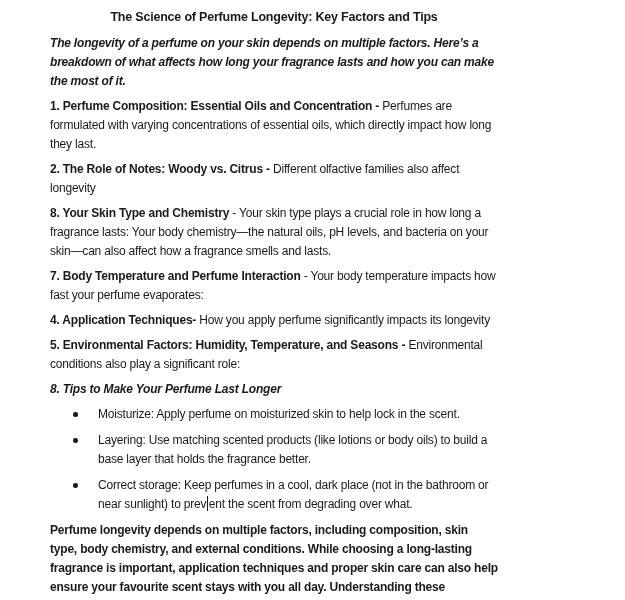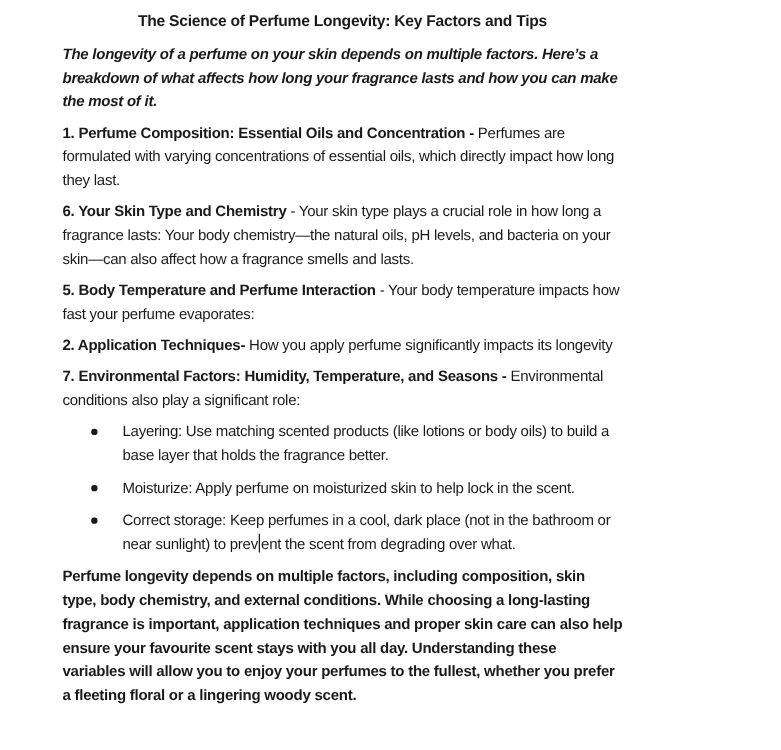--- a/index.html
+++ b/index.html
@@ -69,31 +69,33 @@
 <body>
 
 <div class="page">
 
   <div class="title">The Science of Perfume Longevity: Key Factors and Tips</div>
 
   <p class="para bold">The longevity of a perfume on your skin depends on multiple factors. Here’s a breakdown of what affects how long your fragrance lasts and how you can make the most of it.</p>
 
   <p class="para"><b>1. Perfume Composition: Essential Oils and Concentration -</b><span> Perfumes are formulated with varying concentrations of essential oils, which directly impact how long they last.</span></p>
 
+  <p class="para"><b>2. The Role of Notes: Woody vs. Citrus -</b><span> Different olfactive families also affect longevity</span></p>
 
-  <p class="para"><b>6. Your Skin Type and Chemistry</b><span> - Your skin type plays a crucial role in how long a fragrance lasts: Your body chemistry—the natural oils, pH levels, and bacteria on your skin—can also affect how a fragrance smells and lasts.</span></p>
+  <p class="para"><b>8. Your Skin Type and Chemistry</b><span> - Your skin type plays a crucial role in how long a fragrance lasts: Your body chemistry—the natural oils, pH levels, and bacteria on your skin—can also affect how a fragrance smells and lasts.</span></p>
 
-  <p class="para"><b>5. Body Temperature and Perfume Interaction</b><span> - Your body temperature impacts how fast your perfume evaporates:</span></p>
+  <p class="para"><b>7. Body Temperature and Perfume Interaction</b><span> - Your body temperature impacts how fast your perfume evaporates:</span></p>
 
-  <p class="para"><b>2. Application Techniques-</b><span> How you apply perfume significantly impacts its longevity</span></p>
+  <p class="para"><b>4. Application Techniques-</b><span> How you apply perfume significantly impacts its longevity</span></p>
 
-  <p class="para"><b>7. Environmental Factors: Humidity, Temperature, and Seasons -</b><span> Environmental conditions also play a significant role:</span></p>
+  <p class="para"><b>5. Environmental Factors: Humidity, Temperature, and Seasons -</b><span> Environmental conditions also play a significant role:</span></p>
 
+  <p class="para bold">8. Tips to Make Your Perfume Last Longer</p>
 
   <ul class="tips-list">
+    <li><span>Moisturize: Apply perfume on moisturized skin to help lock in the scent.</span></li>
     <li><span>Layering: Use matching scented products (like lotions or body oils) to build a base layer that holds the fragrance better.</span></li>
-    <li><span>Moisturize: Apply perfume on moisturized skin to help lock in the scent.</span></li>
     <li><span>Correct storage: Keep perfumes in a cool, dark place (not in the bathroom or near sunlight) to prev</span><span class="caret"></span><span>ent the scent from degrading over what.</span></li>
   </ul>
 
   <p class="conclusion">Perfume longevity depends on multiple factors, including composition, skin type, body chemistry, and external conditions. While choosing a long-lasting fragrance is important, application techniques and proper skin care can also help ensure your favourite scent stays with you all day. Understanding these variables will allow you to enjoy your perfumes to the fullest, whether you prefer a fleeting floral or a lingering woody scent.</p>
 
 </div>
 
 </body></html>

